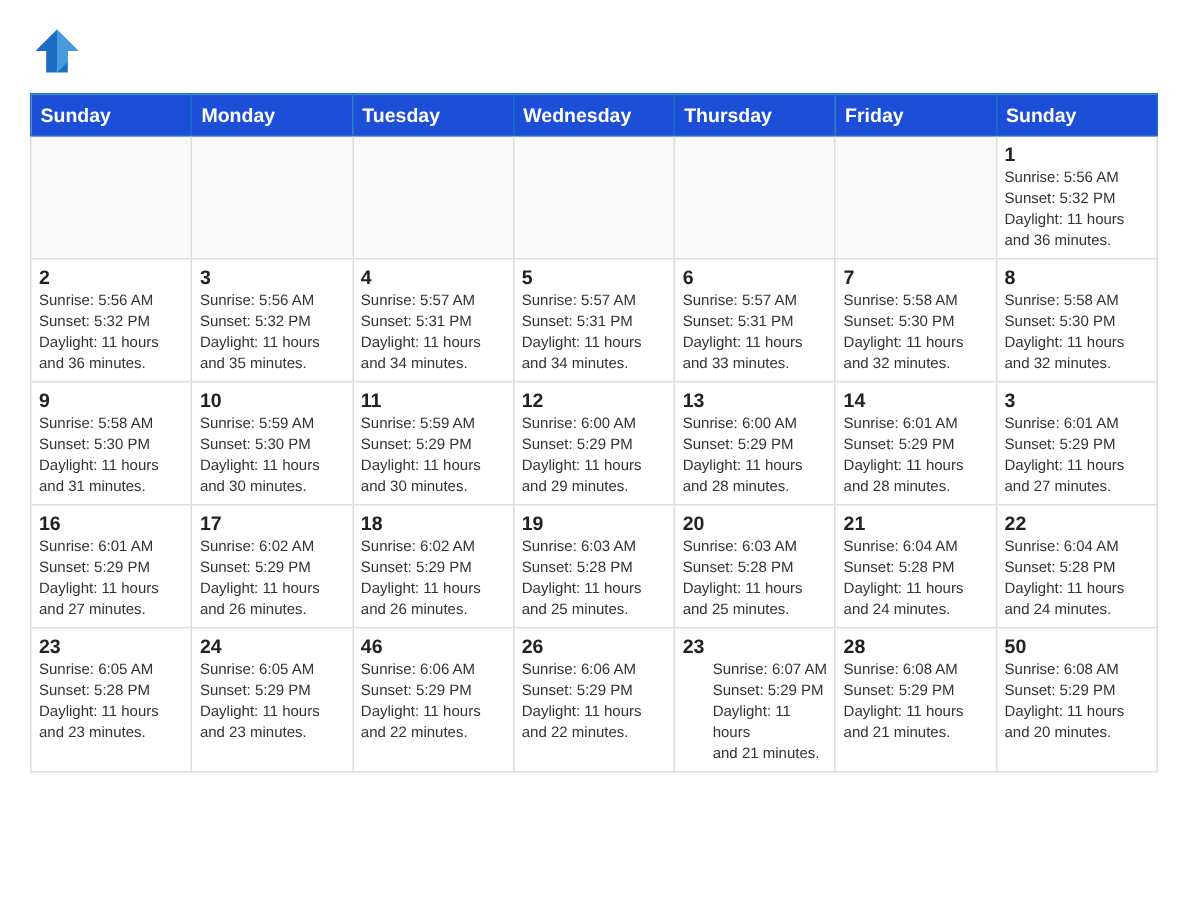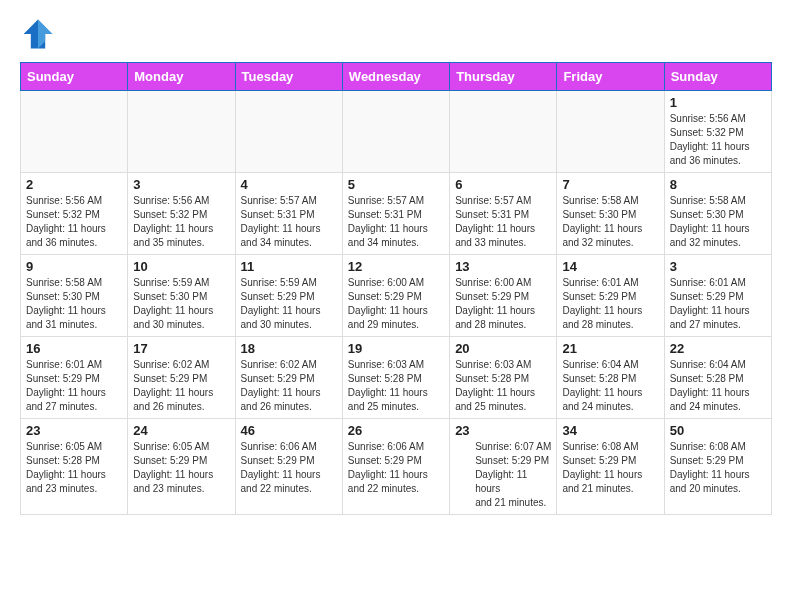--- a/index.html
+++ b/index.html
@@ -52,21 +52,21 @@
       font-size: 14px;
       color: #444;
       margin-top: 2px;
     }
     .calendar {
       width: 100%;
       border-collapse: collapse;
       border: 1px solid #ccc;
     }
     .calendar th {
-      background: #d946ef;
+      background: #1d4ed8;
       color: #fff;
       text-align: left;
       padding: 6px 6px;
       font-size: 13px;
       font-weight: bold;
       border: 1px solid #1a6fc4;
     }
     .calendar td {
       vertical-align: top;
       padding: 4px 5px;
@@ -326,21 +326,21 @@
 and 22 minutes.</div>
           </td>
           <td>
             <div class="day-num">23</div>
             <div class="day-info" style="white-space: pre-line; margin-left: 20px;">Sunrise: 6:07 AM
 Sunset: 5:29 PM
 Daylight: 11 hours
 and 21 minutes.</div>
           </td>
           <td>
-            <div class="day-num">34</div>
+            <div class="day-num">28</div>
             <div class="day-info" style="white-space: pre-line;">Sunrise: 6:08 AM
 Sunset: 5:29 PM
 Daylight: 11 hours
 and 21 minutes.</div>
           </td>
           <td>
             <div class="day-num">50</div>
             <div class="day-info" style="white-space: pre-line;">Sunrise: 6:08 AM
 Sunset: 5:29 PM
 Daylight: 11 hours

